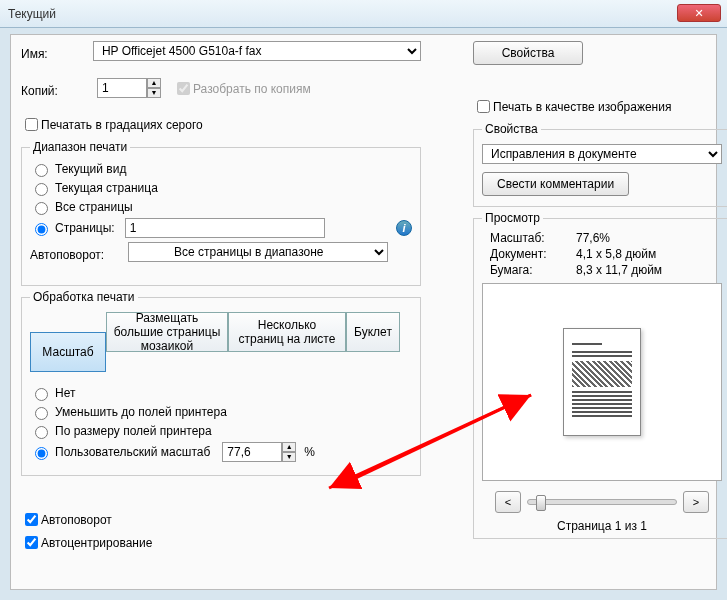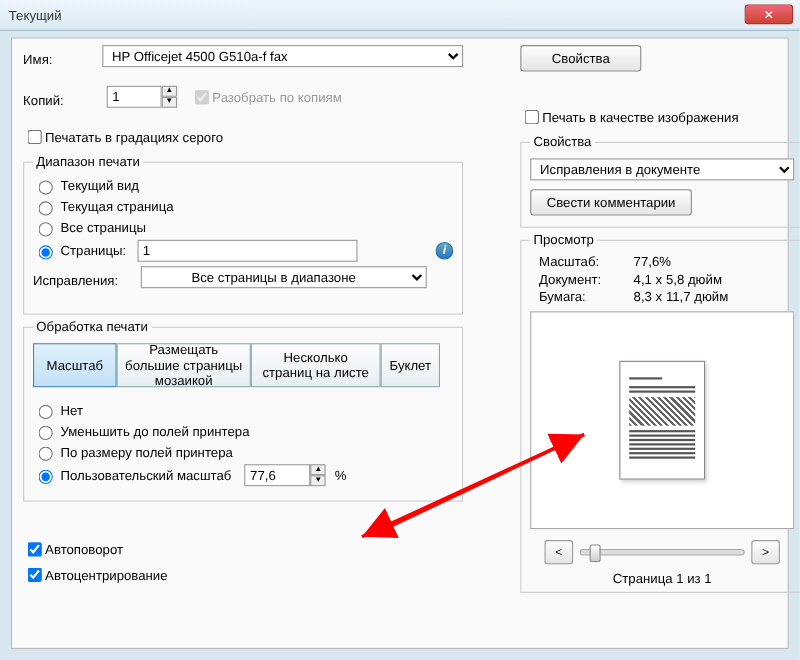--- a/index.html
+++ b/index.html
@@ -16,21 +16,21 @@
   button.winbtn { height: 24px; background: linear-gradient(#fdfdfd,#e5e5e5); border: 1px solid #8a8a8a; border-radius: 3px; font-size: 12px; padding: 0 14px; cursor:pointer; }
   .chk { display:flex; align-items:center; gap:0; }
   .chk input { width:13px; height:13px; }
   fieldset.grp { border: 1px solid #ccc; margin: 4px 0; padding: 4px 8px 6px 8px; }
   fieldset.grp legend { font-size: 12px; padding: 0 3px; color:#000;}
   .radio { display:flex; align-items:center; gap:4px; margin: 3px 0; }
   .leftcol { position:absolute; left:10px; top:6px; width:400px; }
   .rightcol { position:absolute; left:418px; top:6px; right:10px;margin-left:44px; }
   .tabrow { display:flex; gap:0; margin-top:4px;}
   .tabbtn { border:1px solid #8aa; background:linear-gradient(#fdfdfd,#e9eef2); height:40px; font-size:12px; display:flex; align-items:center; justify-content:center; text-align:center; padding:2px 6px; cursor:pointer;}
-  .tabbtn.active { background:linear-gradient(#e1f0fb,#c3e0f6); border:1px solid #3a87c4; }
+  .tabbtn.active { background:linear-gradient(#e1f0fb,#c3e0f6); border:1px solid #3a87c4;margin-top:20px; }
   .infoicon { width:16px; height:16px; border-radius:50%; background:linear-gradient(#6ab,#27c); border:1px solid #1367a3; display:flex;align-items:center;justify-content:center;color:#fff;font-style:italic;font-weight:bold;font-size:11px;}
   .previewbox { border:1px solid #aaa; background:#fff; width:240px; height:198px; margin:6px auto 0 auto; position:relative; display:flex; align-items:center; justify-content:center;}
   .pagethumb { width:78px; height:108px; border:1px solid #888; background:#fff; box-shadow:2px 2px 4px rgba(0,0,0,.2); position:relative; overflow:hidden;}
   .pagethumb .l { position:absolute; left:8px; right:8px; height:2px; background:#555;}
   .navrow { display:flex; align-items:center; justify-content:center; gap:6px; margin-top:10px;}
   .navbtn { width:26px; height:22px; border:1px solid #999; background:linear-gradient(#fdfdfd,#e5e5e5); border-radius:3px; cursor:pointer; display:flex;align-items:center;justify-content:center;font-size:11px;}
   .slider { width:150px; height:6px; background:#ddd; border:1px solid #aaa; border-radius:3px; position:relative;}
   .slider .th { position:absolute; left:8px; top:-5px; width:10px; height:16px; background:linear-gradient(#fff,#ccc); border:1px solid #888; border-radius:2px;}
   .kv { display:flex; gap:6px; margin:2px 0 2px 8px; font-size:12px;}
   .kv .k { width:80px;}
@@ -91,21 +91,21 @@
           <span>Все страницы</span>
         </div>
       <div class="radio">
         <input type="radio" name="rg" checked="" style="">
         <span>Страницы:</span>
         <input type="text" style="width: 200px; margin-left: 6px;" value="1">
         <span style="flex:1"></span>
         <span class="infoicon">i</span>
       </div>
       <div class="row" style="margin-top:4px;">
-        <span style="width:92px;">Исправления:</span>
+        <span style="width:92px;">Автоповорот:</span>
         <select style="width:260px;padding-left:41px;">
           <option>Все страницы в диапазоне</option>
         </select>
       </div>
     </fieldset>
 
     <fieldset class="grp" style="padding-bottom:10px;">
       <legend>Обработка печати</legend>
       <div class="tabrow">
         <div class="tabbtn active" style="width:76px;">Масштаб</div>

